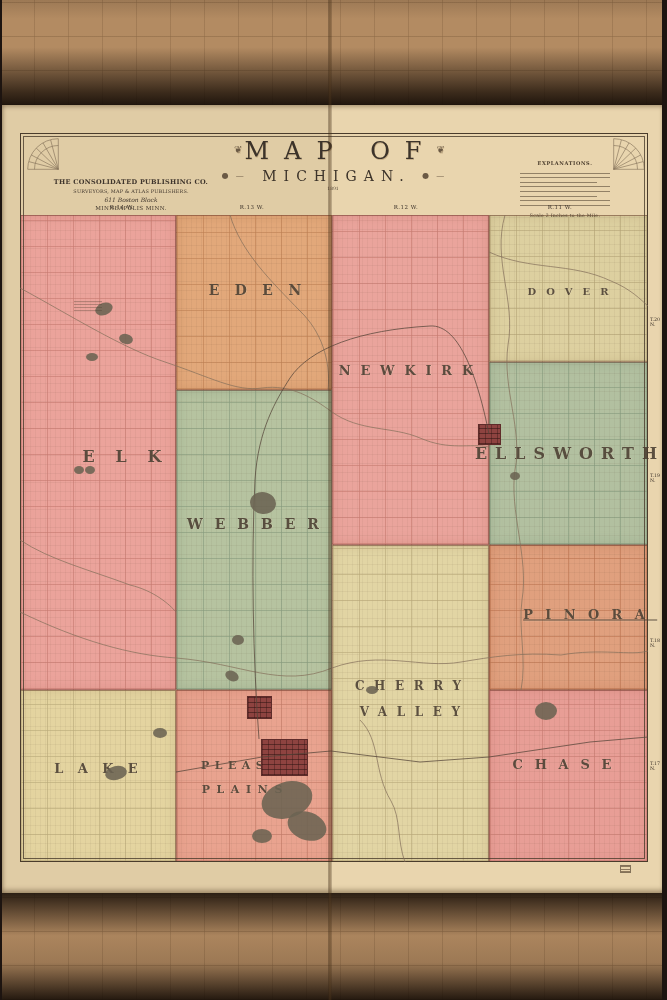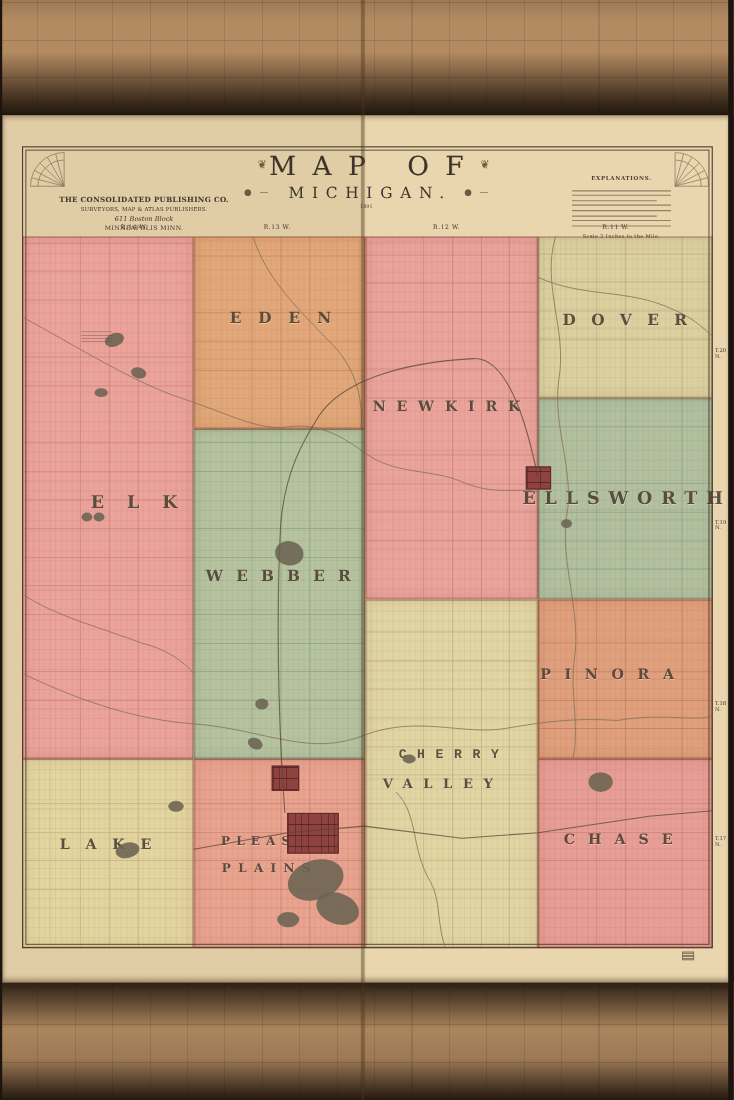--- a/index.html
+++ b/index.html
@@ -96,30 +96,30 @@
   <div id="sheet-left-tone"></div>
 
   <div id="township-layer" style="left:0;top:0;width:667px;height:1000px;">
       <div class="twp" style="left: 20px; top: 215px; width: 156px; height: 475px; background-color: rgb(235, 163, 155); background-image: repeating-linear-gradient(0deg, rgba(197, 121, 111, 0.6) 0px, rgba(197, 121, 111, 0.6) 0.7px, transparent 0.7px, transparent 26px), repeating-linear-gradient(90deg, rgba(197, 121, 111, 0.6) 0px, rgba(197, 121, 111, 0.6) 0.7px, transparent 0.7px, transparent 26px), repeating-linear-gradient(0deg, transparent 0px, transparent 8px, rgba(70, 50, 30, 0.06) 8px, rgba(70, 50, 30, 0.06) 9px), repeating-linear-gradient(90deg, transparent 0px, transparent 4px, rgba(70, 50, 30, 0.05) 4px, rgba(70, 50, 30, 0.05) 5px); box-shadow: rgba(197, 121, 111, 0.4) 0px 0px 12px inset;"></div>
       <span class="twp-label" style="left: 122px; top: 456px; font-size: 16px; letter-spacing: 1.3em; padding-left: 1.3em;">ELK</span>
       <div class="twp" style="left: 176px; top: 215px; width: 156px; height: 175px; background-color: rgb(226, 168, 122); background-image: repeating-linear-gradient(0deg, rgba(189, 127, 82, 0.6) 0px, rgba(189, 127, 82, 0.6) 0.7px, transparent 0.7px, transparent 26px), repeating-linear-gradient(90deg, rgba(189, 127, 82, 0.6) 0px, rgba(189, 127, 82, 0.6) 0.7px, transparent 0.7px, transparent 26px), repeating-linear-gradient(0deg, transparent 0px, transparent 8px, rgba(70, 50, 30, 0.06) 8px, rgba(70, 50, 30, 0.06) 9px), repeating-linear-gradient(90deg, transparent 0px, transparent 4px, rgba(70, 50, 30, 0.05) 4px, rgba(70, 50, 30, 0.05) 5px); box-shadow: rgba(189, 127, 82, 0.4) 0px 0px 12px inset;"></div>
       <span class="twp-label" style="left: 255px; top: 290px; font-size: 14px; letter-spacing: 1.1em; padding-left: 1.1em;">EDEN</span>
       <div class="twp" style="left: 332px; top: 215px; width: 157px; height: 330px; background-color: rgb(234, 164, 156); background-image: repeating-linear-gradient(0deg, rgba(197, 121, 111, 0.6) 0px, rgba(197, 121, 111, 0.6) 0.7px, transparent 0.7px, transparent 26px), repeating-linear-gradient(90deg, rgba(197, 121, 111, 0.6) 0px, rgba(197, 121, 111, 0.6) 0.7px, transparent 0.7px, transparent 26px), repeating-linear-gradient(0deg, transparent 0px, transparent 8px, rgba(70, 50, 30, 0.06) 8px, rgba(70, 50, 30, 0.06) 9px), repeating-linear-gradient(90deg, transparent 0px, transparent 4px, rgba(70, 50, 30, 0.05) 4px, rgba(70, 50, 30, 0.05) 5px); box-shadow: rgba(197, 121, 111, 0.4) 0px 0px 12px inset;"></div>
       <span class="twp-label" style="left: 406px; top: 370px; font-size: 13px; letter-spacing: 0.75em; padding-left: 0.75em;">NEWKIRK</span>
       <div class="twp" style="left: 489px; top: 215px; width: 159px; height: 147px; background-color: rgb(221, 208, 160); background-image: repeating-linear-gradient(0deg, rgba(179, 163, 117, 0.6) 0px, rgba(179, 163, 117, 0.6) 0.7px, transparent 0.7px, transparent 26px), repeating-linear-gradient(90deg, rgba(179, 163, 117, 0.6) 0px, rgba(179, 163, 117, 0.6) 0.7px, transparent 0.7px, transparent 26px), repeating-linear-gradient(0deg, transparent 0px, transparent 8px, rgba(70, 50, 30, 0.06) 8px, rgba(70, 50, 30, 0.06) 9px), repeating-linear-gradient(90deg, transparent 0px, transparent 4px, rgba(70, 50, 30, 0.05) 4px, rgba(70, 50, 30, 0.05) 5px); box-shadow: rgba(179, 163, 117, 0.4) 0px 0px 12px inset;"></div>
-      <span class="twp-label" style="left: 568px; top: 291px; font-size: 14px; letter-spacing: 1em; padding-left: 1em;">DOVER</span>
+      <span class="twp-label" style="left: 568px; top: 291px; font-size: 10px; letter-spacing: 1em; padding-left: 1em;">DOVER</span>
       <div class="twp" style="left: 489px; top: 362px; width: 159px; height: 183px; background-color: rgb(178, 192, 160); background-image: repeating-linear-gradient(0deg, rgba(133, 153, 124, 0.6) 0px, rgba(133, 153, 124, 0.6) 0.7px, transparent 0.7px, transparent 26px), repeating-linear-gradient(90deg, rgba(133, 153, 124, 0.6) 0px, rgba(133, 153, 124, 0.6) 0.7px, transparent 0.7px, transparent 26px), repeating-linear-gradient(0deg, transparent 0px, transparent 8px, rgba(70, 50, 30, 0.06) 8px, rgba(70, 50, 30, 0.06) 9px), repeating-linear-gradient(90deg, transparent 0px, transparent 4px, rgba(70, 50, 30, 0.05) 4px, rgba(70, 50, 30, 0.05) 5px); box-shadow: rgba(133, 153, 124, 0.4) 0px 0px 12px inset;"></div>
       <span class="twp-label" style="left: 566px; top: 453px; font-size: 16px; letter-spacing: 0.5em; padding-left: 0.5em;">ELLSWORTH</span>
       <div class="twp" style="left: 176px; top: 390px; width: 156px; height: 300px; background-color: rgb(182, 195, 160); background-image: repeating-linear-gradient(0deg, rgba(133, 153, 124, 0.6) 0px, rgba(133, 153, 124, 0.6) 0.7px, transparent 0.7px, transparent 26px), repeating-linear-gradient(90deg, rgba(133, 153, 124, 0.6) 0px, rgba(133, 153, 124, 0.6) 0.7px, transparent 0.7px, transparent 26px), repeating-linear-gradient(0deg, transparent 0px, transparent 8px, rgba(70, 50, 30, 0.06) 8px, rgba(70, 50, 30, 0.06) 9px), repeating-linear-gradient(90deg, transparent 0px, transparent 4px, rgba(70, 50, 30, 0.05) 4px, rgba(70, 50, 30, 0.05) 5px); box-shadow: rgba(133, 153, 124, 0.4) 0px 0px 12px inset;"></div>
       <span class="twp-label" style="left: 253px; top: 524px; font-size: 14px; letter-spacing: 0.85em; padding-left: 0.85em;">WEBBER</span>
       <div class="twp" style="left: 489px; top: 545px; width: 159px; height: 145px; background-color: rgb(224, 160, 126); background-image: repeating-linear-gradient(0deg, rgba(187, 116, 81, 0.6) 0px, rgba(187, 116, 81, 0.6) 0.7px, transparent 0.7px, transparent 26px), repeating-linear-gradient(90deg, rgba(187, 116, 81, 0.6) 0px, rgba(187, 116, 81, 0.6) 0.7px, transparent 0.7px, transparent 26px), repeating-linear-gradient(0deg, transparent 0px, transparent 8px, rgba(70, 50, 30, 0.06) 8px, rgba(70, 50, 30, 0.06) 9px), repeating-linear-gradient(90deg, transparent 0px, transparent 4px, rgba(70, 50, 30, 0.05) 4px, rgba(70, 50, 30, 0.05) 5px); box-shadow: rgba(187, 116, 81, 0.4) 0px 0px 12px inset;"></div>
-      <span class="twp-label" style="left: 552px; top: 614px; font-size: 13px; letter-spacing: 0.95em; padding-left: 0.95em;">PINORA</span>
+      <span class="twp-label" style="left: 584px; top: 614px; font-size: 13px; letter-spacing: 0.95em; padding-left: 0.95em; text-decoration: underline;">PINORA</span>
       <div class="twp" style="left: 332px; top: 545px; width: 157px; height: 317px; background-color: rgb(226, 213, 164); background-image: repeating-linear-gradient(0deg, rgba(184, 168, 120, 0.6) 0px, rgba(184, 168, 120, 0.6) 0.7px, transparent 0.7px, transparent 26px), repeating-linear-gradient(90deg, rgba(184, 168, 120, 0.6) 0px, rgba(184, 168, 120, 0.6) 0.7px, transparent 0.7px, transparent 26px), repeating-linear-gradient(0deg, transparent 0px, transparent 8px, rgba(70, 50, 30, 0.06) 8px, rgba(70, 50, 30, 0.06) 9px), repeating-linear-gradient(90deg, transparent 0px, transparent 4px, rgba(70, 50, 30, 0.05) 4px, rgba(70, 50, 30, 0.05) 5px); box-shadow: rgba(184, 168, 120, 0.4) 0px 0px 12px inset;"></div>
-      <span class="twp-label" style="left: 408px; top: 686px; font-size: 12px; letter-spacing: 0.8em; padding-left: 0.8em; font-family: Liberation Mono, monospace;">CHERRY</span>
-      <span class="twp-label" style="left: 398px; top: 712px; font-size: 12px; letter-spacing: 0.8em; padding-left: 0.8em;">VALLEY</span>
+      <span class="twp-label" style="left: 408px; top: 686px; font-size: 12px; letter-spacing: 0.8em; padding-left: 0.8em;">CHERRY</span>
+      <span class="twp-label" style="left: 410px; top: 712px; font-size: 12px; letter-spacing: 0.8em; padding-left: 0.8em;">VALLEY</span>
       <div class="twp" style="left: 20px; top: 690px; width: 156px; height: 172px; background-color: rgb(228, 212, 160); background-image: repeating-linear-gradient(0deg, rgba(184, 168, 120, 0.6) 0px, rgba(184, 168, 120, 0.6) 0.7px, transparent 0.7px, transparent 26px), repeating-linear-gradient(90deg, rgba(184, 168, 120, 0.6) 0px, rgba(184, 168, 120, 0.6) 0.7px, transparent 0.7px, transparent 26px), repeating-linear-gradient(0deg, transparent 0px, transparent 8px, rgba(70, 50, 30, 0.06) 8px, rgba(70, 50, 30, 0.06) 9px), repeating-linear-gradient(90deg, transparent 0px, transparent 4px, rgba(70, 50, 30, 0.05) 4px, rgba(70, 50, 30, 0.05) 5px); box-shadow: rgba(184, 168, 120, 0.4) 0px 0px 12px inset;"></div>
       <span class="twp-label" style="left: 96px; top: 768px; font-size: 13px; letter-spacing: 1.1em; padding-left: 1.1em;">LAKE</span>
       <div class="twp" style="left: 176px; top: 690px; width: 156px; height: 172px; background-color: rgb(233, 163, 143); background-image: repeating-linear-gradient(0deg, rgba(194, 122, 102, 0.6) 0px, rgba(194, 122, 102, 0.6) 0.7px, transparent 0.7px, transparent 26px), repeating-linear-gradient(90deg, rgba(194, 122, 102, 0.6) 0px, rgba(194, 122, 102, 0.6) 0.7px, transparent 0.7px, transparent 26px), repeating-linear-gradient(0deg, transparent 0px, transparent 8px, rgba(70, 50, 30, 0.06) 8px, rgba(70, 50, 30, 0.06) 9px), repeating-linear-gradient(90deg, transparent 0px, transparent 4px, rgba(70, 50, 30, 0.05) 4px, rgba(70, 50, 30, 0.05) 5px); box-shadow: rgba(194, 122, 102, 0.4) 0px 0px 12px inset;"></div>
       <span class="twp-label" style="left: 254px; top: 765px; font-size: 11px; letter-spacing: 0.5em; padding-left: 0.5em;">PLEASANT</span>
       <span class="twp-label" style="left: 242px; top: 789px; font-size: 11px; letter-spacing: 0.6em; padding-left: 0.6em;">PLAINS</span>
       <div class="twp" style="left: 489px; top: 690px; width: 159px; height: 172px; background-color: rgb(232, 158, 150); background-image: repeating-linear-gradient(0deg, rgba(197, 121, 111, 0.6) 0px, rgba(197, 121, 111, 0.6) 0.7px, transparent 0.7px, transparent 26px), repeating-linear-gradient(90deg, rgba(197, 121, 111, 0.6) 0px, rgba(197, 121, 111, 0.6) 0.7px, transparent 0.7px, transparent 26px), repeating-linear-gradient(0deg, transparent 0px, transparent 8px, rgba(70, 50, 30, 0.06) 8px, rgba(70, 50, 30, 0.06) 9px), repeating-linear-gradient(90deg, transparent 0px, transparent 4px, rgba(70, 50, 30, 0.05) 4px, rgba(70, 50, 30, 0.05) 5px); box-shadow: rgba(197, 121, 111, 0.4) 0px 0px 12px inset;"></div>
       <span class="twp-label" style="left: 562px; top: 764px; font-size: 13px; letter-spacing: 0.9em; padding-left: 0.9em; text-align: right;">CHASE</span>
       <div class="village" style="left: 478px; top: 424px; width: 23px; height: 21px; background-color: rgb(142, 67, 64);"></div>
       <div class="village" style="left: 247px; top: 696px; width: 25px; height: 23px; background-color: rgb(142, 67, 64);"></div>
       <div class="village" style="left: 261px; top: 739px; width: 47px; height: 37px; background-color: rgb(142, 67, 64);"></div>

